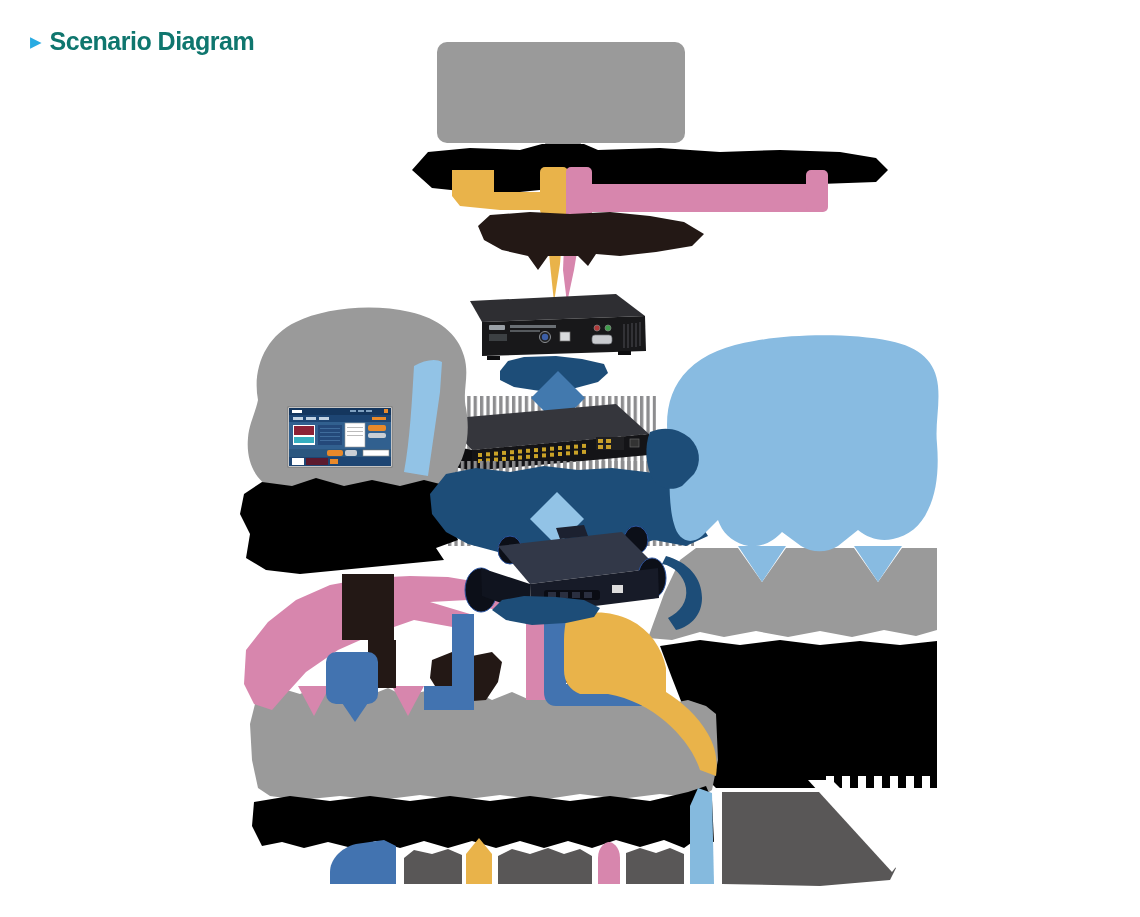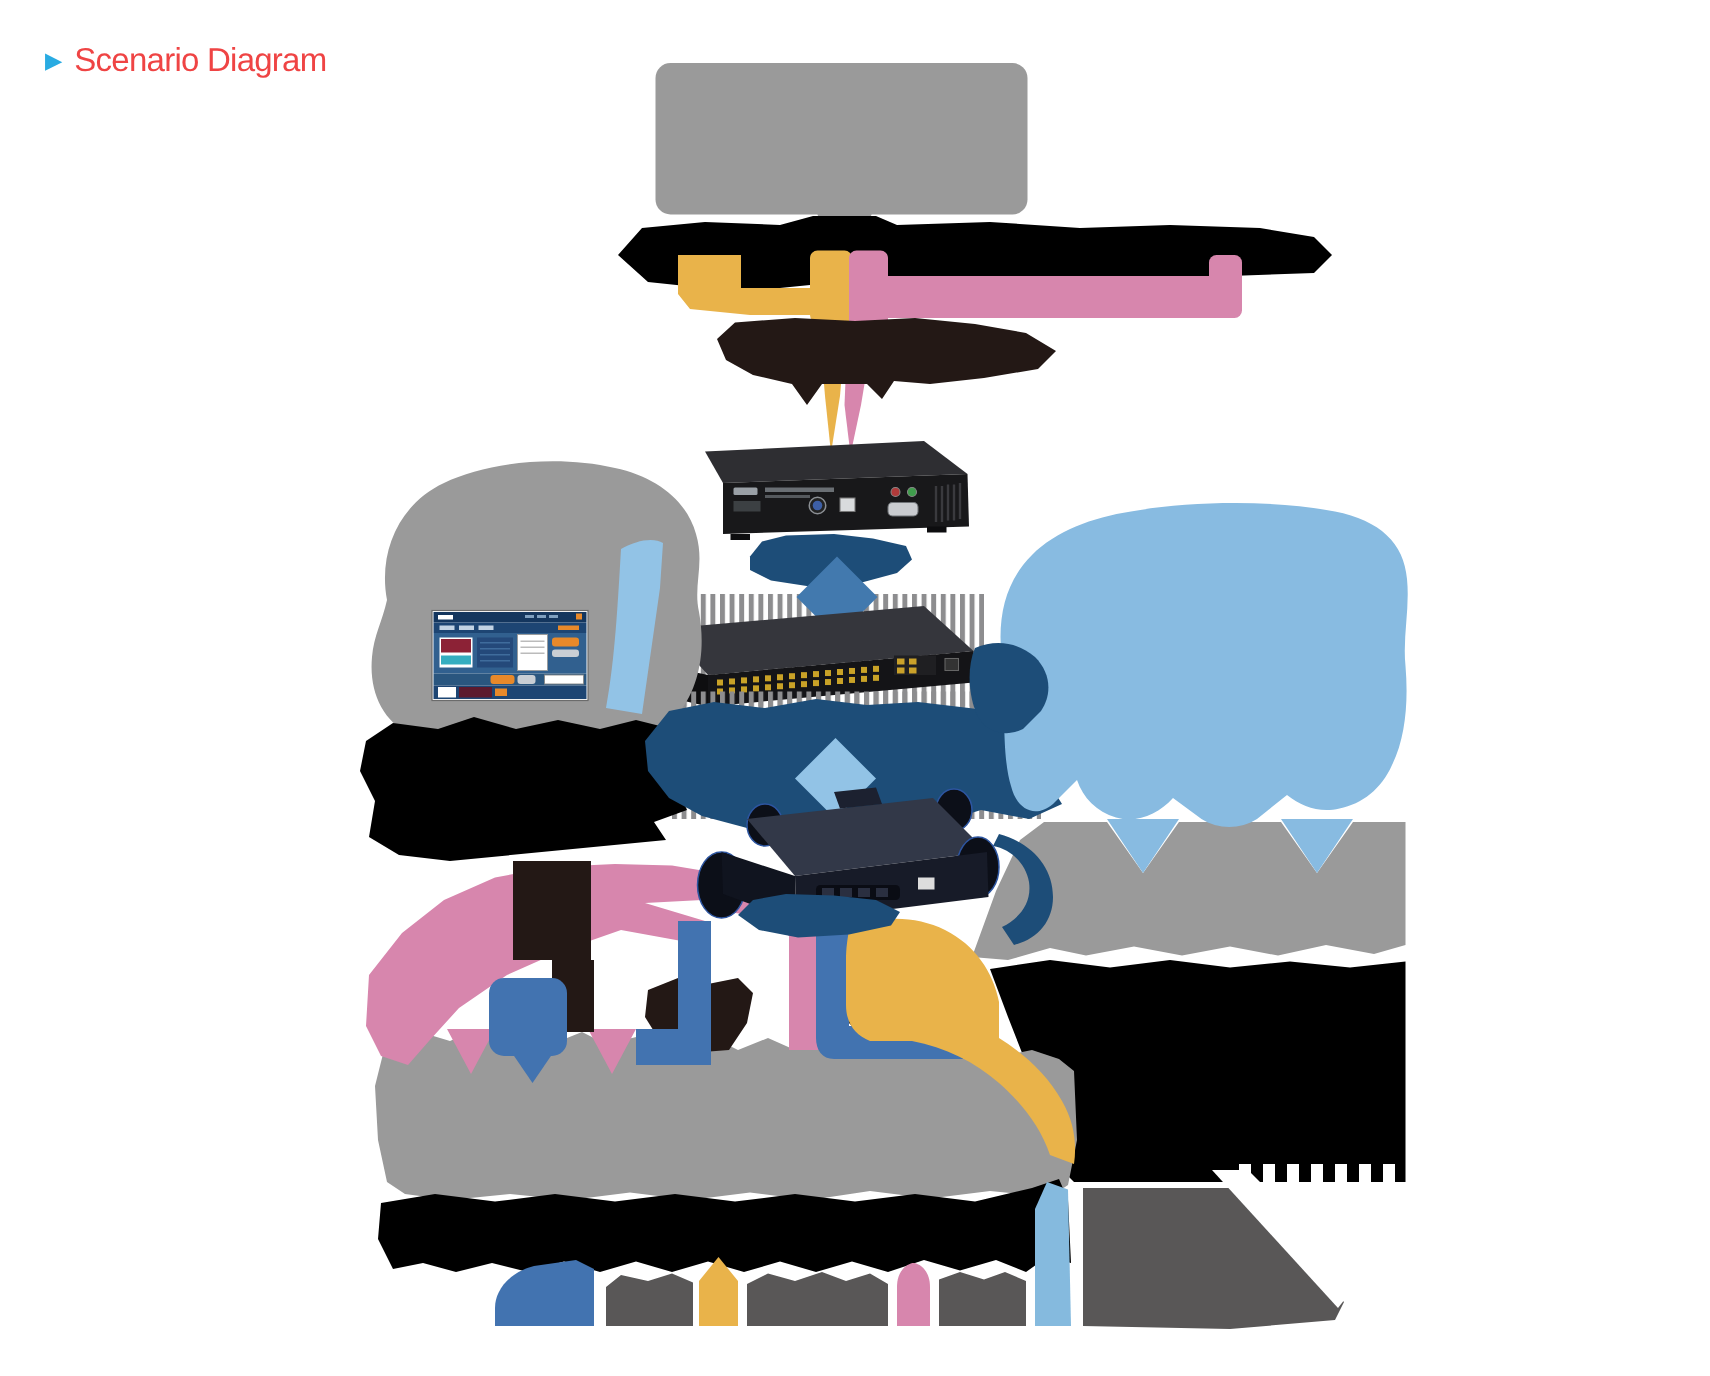--- a/index.html
+++ b/index.html
@@ -1,20 +1,20 @@
 <!DOCTYPE html>
 <html><head>
 <meta charset="utf-8">
 <style>
   html,body{margin:0;padding:0;background:#fff;}
   .stage{position:relative;width:1140px;height:917px;background:#fff;overflow:hidden;
          font-family:"Liberation Sans", sans-serif;}
   .title-bar{position:absolute;left:30px;top:27px;display:flex;align-items:center;gap:8px;}
   .title-arrow{color:#29abe2;font-size:15px;line-height:1;}
-  .title-text{color:#ef4444;font-size:22px;font-weight:normal;letter-spacing:-0.5px;}
+  .title-text{color:#0f766e;font-size:25px;font-weight:bold;letter-spacing:-0.5px;}
   svg{position:absolute;left:0;top:0;}
 </style>
 </head>
 <body>
 
 <div class="stage">
 
   <div class="title-bar">
     <span class="title-arrow">▶</span>
     <span class="title-text">Scenario Diagram</span>

